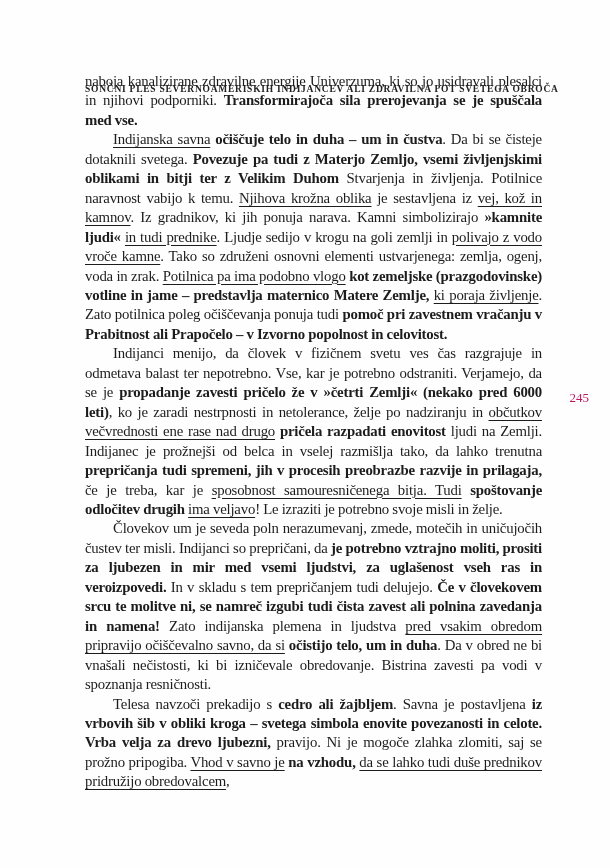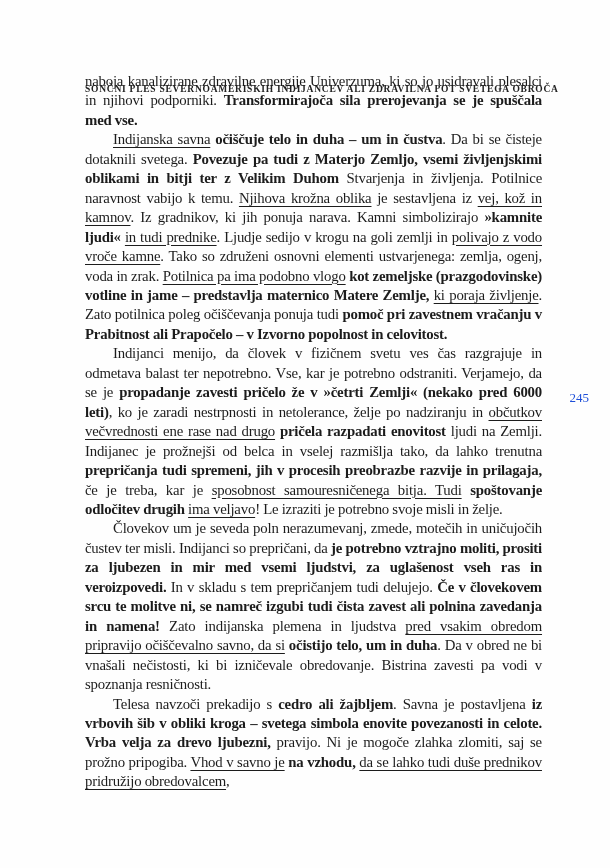--- a/index.html
+++ b/index.html
@@ -27,21 +27,21 @@
     letter-spacing: 0.75px;
     color: #222;
     white-space: nowrap;
     margin-top: 48px;
   }
   .page-number {
     position: absolute;
     top: 390px;
     right: 21px;
     font-size: 13px;
-    color: #1d4ed8;
+    color: #be185d;
   }
   .body-text {
     position: absolute;
     top: 72px;
     left: 85px;
     width: 457px;
     text-align: justify;
     font-size: 14.8px;
     line-height: 19.45px;
     letter-spacing: -0.2px;

